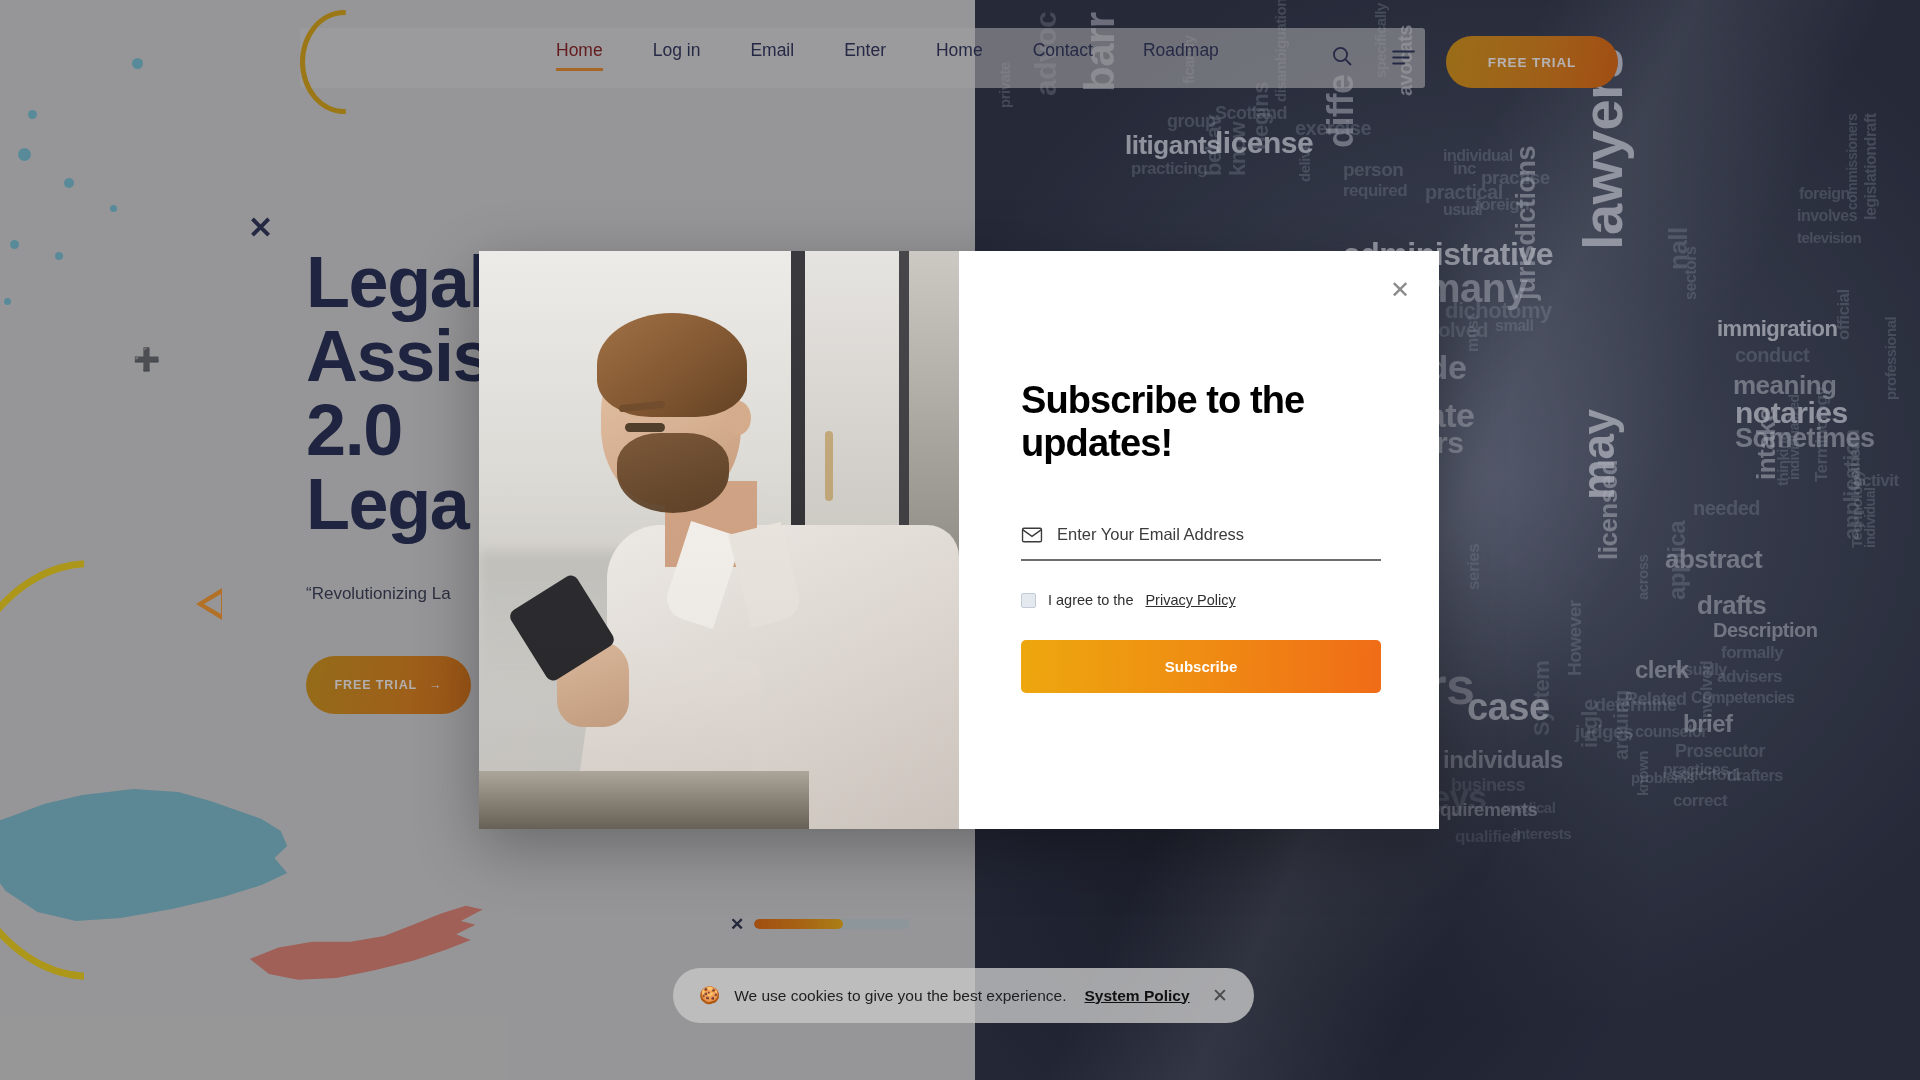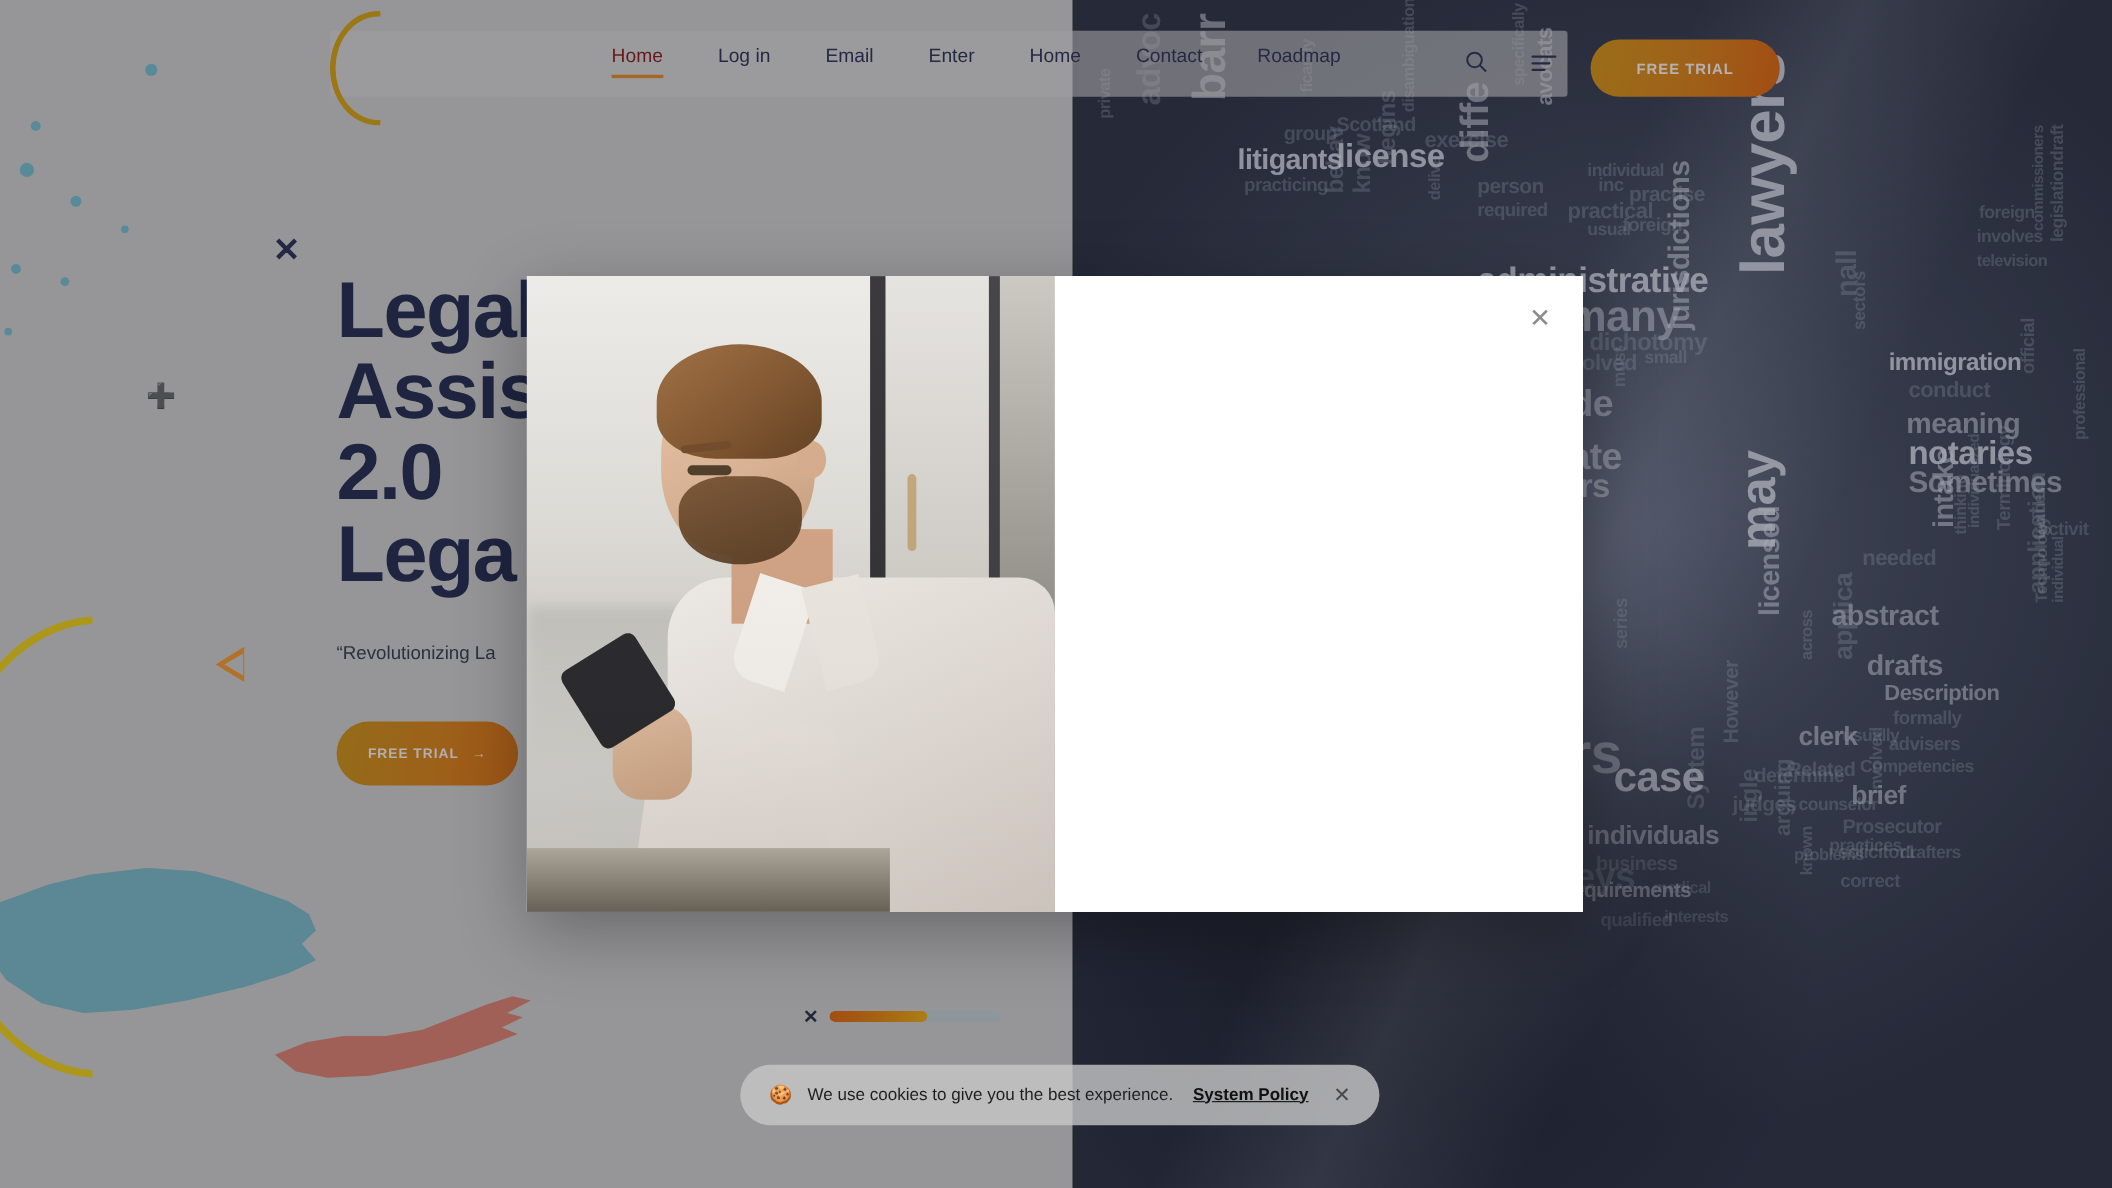--- a/index.html
+++ b/index.html
@@ -586,20 +586,41 @@
       <div class="ph-arm"></div>
       <div class="ph-hand"></div>
       <div class="ph-phone"></div>
       <div class="ph-sill"></div>
       <div class="ph-tint"></div>
     </div>
 
     <div class="modal-body">
       <div class="modal-close">✕</div>
 
+      <div class="modal-inner">
+        <div class="modal-title">Subscribe to the updates!</div>
+
+        <div class="field-row">
+          <span class="mail-icon">
+            <svg viewBox="0 0 24 20" width="22" height="18" fill="none" stroke="currentColor" stroke-width="1.5">
+              <rect x="1.5" y="2.5" width="21" height="15" rx="1.5"></rect>
+              <path d="M1.5 4 L12 11.5 L22.5 4"></path>
+            </svg>
+          </span>
+          <input type="text" placeholder="Enter Your Email Address" style="">
+        </div>
+
+        <div class="agree-row">
+          <span class="cb"></span>
+          <span>I agree to the</span>
+          <a>Privacy Policy</a>
+        </div>
+
+        <button class="btn-subscribe">Subscribe</button>
+      </div>
     </div>
   </div>
 
   <div class="cookie">
     <span class="cookie-icon">🍪</span>
     <span class="cookie-text">We use cookies to give you the best experience.</span>
     <a class="cookie-link">System Policy</a>
     <span class="cookie-close">✕</span>
   </div>
 

